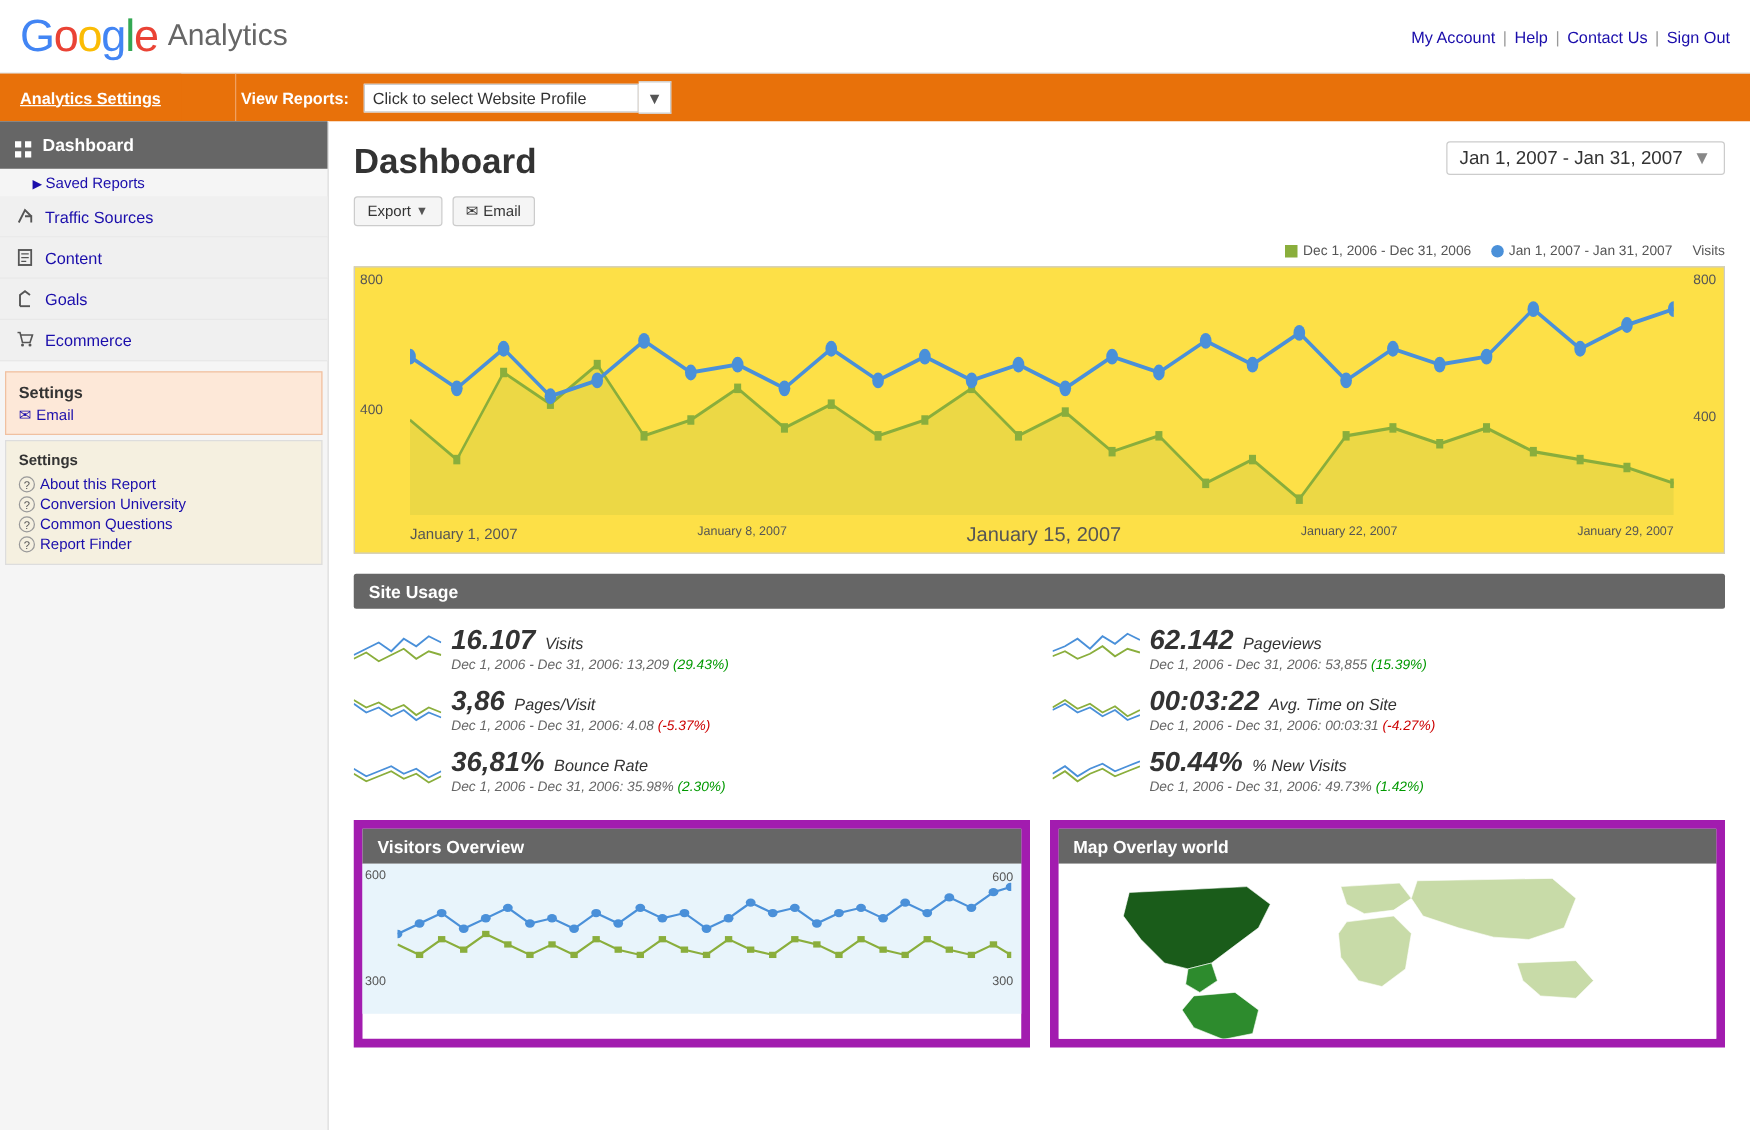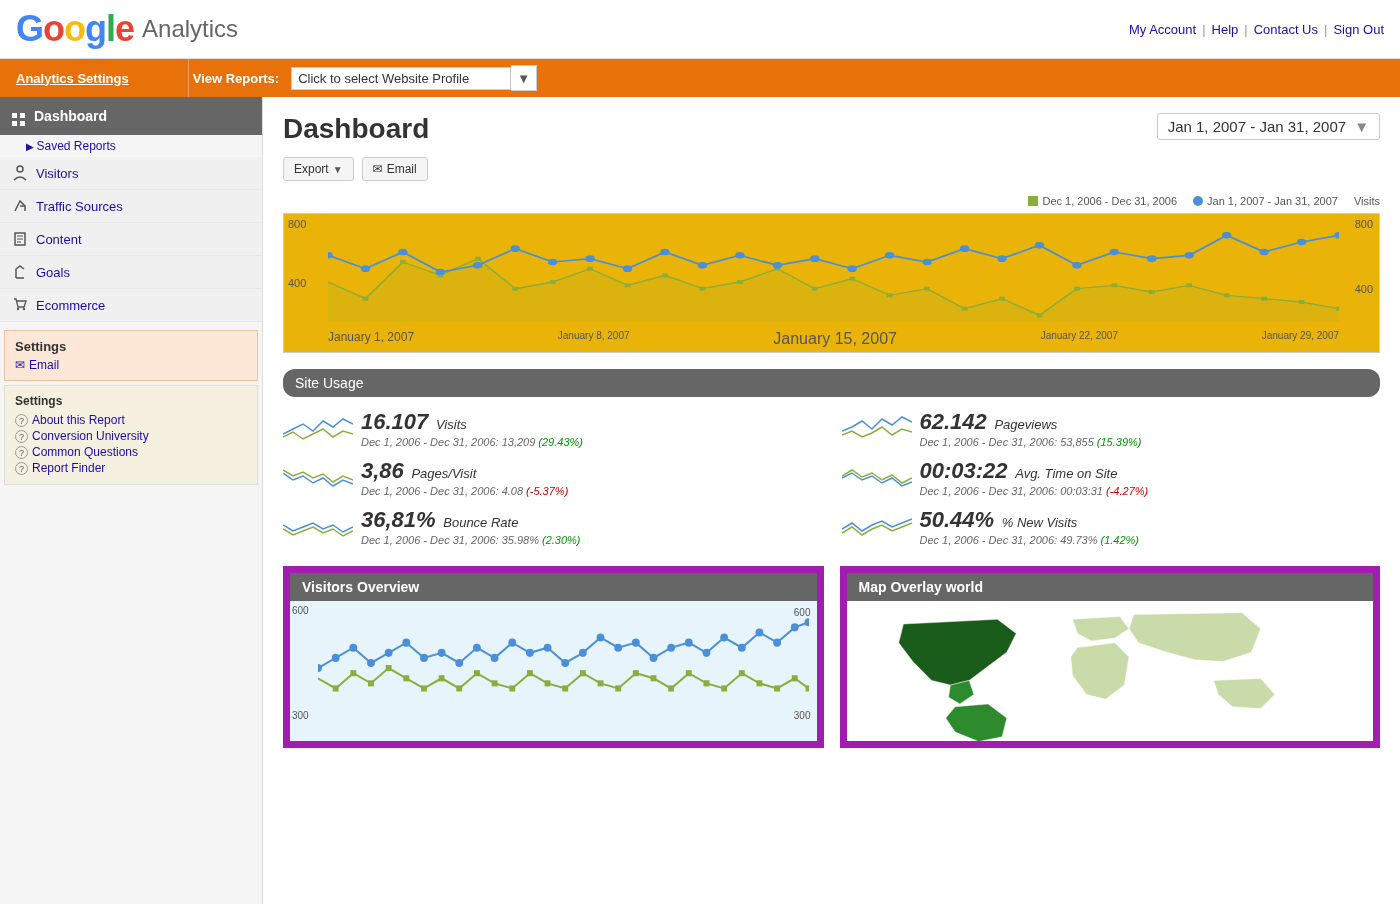--- a/index.html
+++ b/index.html
@@ -1,21 +1,21 @@
 <!DOCTYPE html>
 <html><head>
   <meta charset="utf-8">
   <style>
     * { margin: 0; padding: 0; box-sizing: border-box; }
     body { font-family: Arial, sans-serif; font-size: 13px; color: #333; background: #fff; }
 
     
     #header { display: flex; align-items: center; justify-content: space-between; padding: 8px 16px; border-bottom: 1px solid #ddd; }
     #logo-area { display: flex; align-items: center; gap: 4px; }
-    .google-logo { font-size: 36px; font-weight: bold; letter-spacing: -1px; }
+    .google-logo { font-size: 36px; font-weight: normal; letter-spacing: -1px; }
     .g-blue { color: #4285F4; }
     .g-red { color: #EA4335; }
     .g-yellow { color: #FBBC05; }
     .g-green { color: #34A853; }
     .analytics-text { font-size: 24px; color: #666; font-weight: normal; margin-left: 4px; }
     #header-nav { display: flex; align-items: center; gap: 6px; font-size: 13px; }
     #header-nav a { color: #1a0dab; text-decoration: none; }
     .nav-sep { color: #999; }
 
     
@@ -69,21 +69,21 @@
     #chart-legend { display: flex; align-items: center; justify-content: flex-end; gap: 16px; margin-bottom: 6px; font-size: 11px; color: #555; }
     .legend-item { display: flex; align-items: center; gap: 4px; }
     .legend-square { width: 10px; height: 10px; }
     .legend-circle { width: 10px; height: 10px; border-radius: 50%; }
 
     
     #main-chart-area { background: #e8f4fb; border: 1px solid #ccc; padding: 10px 10px 30px 40px; position: relative; margin-bottom: 20px; height: 200px; }
     .chart-y-label { position: absolute; left: 4px; font-size: 11px; color: #555; }
 
     
-    .section-header { background: #666; color: #fff; padding: 6px 12px; font-size: 14px; font-weight: normal; margin-bottom: 12px; border-radius: 12px; }
+    .section-header { background: #666; color: #fff; padding: 6px 12px; font-size: 14px; font-weight: bold; margin-bottom: 12px; border-radius: 2px; }
     .metrics-grid { display: grid; grid-template-columns: 1fr 1fr; gap: 10px 20px; margin-bottom: 20px; font-style: italic; }
     .metric-item { display: flex; align-items: flex-start; gap: 8px; }
     .sparkline { width: 70px; height: 35px; flex-shrink: 0; }
     .metric-data { display: flex; flex-direction: column; }
     .metric-value { font-size: 22px; font-weight: bold; color: #333; }
     .metric-label { font-size: 13px; color: #333; margin-left: 4px; display: inline; }
     .metric-comparison { font-size: 11px; color: #666; margin-top: 1px; }
     .metric-positive { color: #090; }
     .metric-negative { color: #c00; }
 
@@ -137,29 +137,20 @@
           <div class="grid-cell"></div>
             <div class="grid-cell"></div>
         </div>
       </span>
       <span>Dashboard</span>
     </div>
     <div class="saved-reports-item">
       <span>Saved Reports</span>
     </div>
 
-    <div class="sidebar-item">
-      <span class="sidebar-icon">
-        <svg width="14" height="16" viewBox="0 0 14 16">
-            <circle cx="7" cy="4" r="3" fill="none" stroke="#555" stroke-width="1.5"></circle>
-            <path d="M1 15 Q7 9 13 15" fill="none" stroke="#555" stroke-width="1.5"></path>
-          </svg>
-      </span>
-      <span class="sidebar-item-label">Visitors</span>
-    </div>
     <div class="sidebar-item">
       <span class="sidebar-icon">
         <svg width="14" height="14" viewBox="0 0 14 14">
             <path d="M2 12 L7 2 L12 7" fill="none" stroke="#555" stroke-width="1.5"></path>
             <path d="M7 7 L12 7 L12 12" fill="none" stroke="#555" stroke-width="1.5"></path>
           </svg>
       </span>
       <span class="sidebar-item-label">Traffic Sources</span>
     </div>
     <div class="sidebar-item">
@@ -248,21 +239,21 @@
         <div class="legend-square" style="background:#8aae3c;"></div>
         <span>Dec 1, 2006 - Dec 31, 2006</span>
       </div>
       <div class="legend-item">
         <div class="legend-circle" style="background:#4a90d9;"></div>
         <span>Jan 1, 2007 - Jan 31, 2007</span>
       </div>
       <span>Visits</span>
     </div>
 
-    <div id="main-chart-area" style="position:relative; height:140px; background:#eab308; border:1px solid #ccc; margin-bottom:16px; padding: 8px 40px 30px 44px;">
+    <div id="main-chart-area" style="position:relative; height:230px; background:#fde047; border:1px solid #ccc; margin-bottom:16px; padding: 8px 40px 30px 44px;">
       <span class="chart-y-label" style="top:4px; left:4px;">800</span>
       <span class="chart-y-label" style="top:50%; left:4px; transform:translateY(-50%);">400</span>
       <span style="position:absolute; right:6px; top:4px; font-size:11px; color:#555;">800</span>
       <span style="position:absolute; right:6px; top:50%; font-size:11px; color:#555;">400</span>
       <svg width="100%" height="100%" viewBox="0 0 1080 150" preserveAspectRatio="none">
 
         <polyline points="0,90 40,115 80,60 120,80 160,55 200,100 240,90 280,70 320,95 360,80 400,100 440,90 480,70 520,100 560,85 600,110 640,100 680,130 720,115 760,140 800,100 840,95 880,105 920,95 960,110 1000,115 1040,120 1080,130" fill="none" stroke="#8aae3c" stroke-width="2"></polyline>
         <polygon points="0,90 40,115 80,60 120,80 160,55 200,100 240,90 280,70 320,95 360,80 400,100 440,90 480,70 520,100 560,85 600,110 640,100 680,130 720,115 760,140 800,100 840,95 880,105 920,95 960,110 1000,115 1040,120 1080,130 1080,150 0,150" fill="rgba(138,174,60,0.15)"></polygon>
 
         <rect x="37" y="112" width="6" height="6" fill="#8aae3c"></rect>
@@ -430,21 +421,21 @@
           <div class="metric-comparison">
             Dec 1, 2006 - Dec 31, 2006: 49.73% <span class="metric-positive">(1.42%)</span>
           </div>
         </div>
       </div>
     </div>
 
     <div id="bottom-panels">
       <div class="panel">
         <div class="panel-header">Visitors Overview</div>
-        <div class="panel-content" style="height:140px; background:#e8f4fb; position:relative; padding: 6px 8px 22px 28px;">
+        <div class="panel-content" style="height:120px; background:#e8f4fb; position:relative; padding: 6px 8px 22px 28px;">
           <span style="position:absolute; left:2px; top:4px; font-size:10px; color:#555;">600</span>
           <span style="position:absolute; left:2px; bottom:20px; font-size:10px; color:#555;">300</span>
           <svg width="100%" height="100%" viewBox="0 0 500 110" preserveAspectRatio="none">
             <polyline points="0,60 18,50 36,40 54,55 72,45 90,35 108,50 126,45 144,55 162,40 180,50 198,35 216,45 234,40 252,55 270,45 288,30 306,40 324,35 342,50 360,40 378,35 396,45 414,30 432,40 450,25 468,35 486,20 500,15" fill="none" stroke="#4a90d9" stroke-width="2"></polyline>
             <polyline points="0,70 18,80 36,65 54,75 72,60 90,70 108,80 126,70 144,80 162,65 180,75 198,80 216,65 234,75 252,80 270,65 288,75 306,80 324,65 342,70 360,80 378,65 396,75 414,80 432,65 450,75 468,80 486,70 500,80" fill="none" stroke="#8aae3c" stroke-width="2"></polyline>
 
             <circle cx="0" cy="60" r="4" fill="#4a90d9"></circle>
             <circle cx="18" cy="50" r="4" fill="#4a90d9"></circle>
             <circle cx="36" cy="40" r="4" fill="#4a90d9"></circle>
             <circle cx="54" cy="55" r="4" fill="#4a90d9"></circle>

